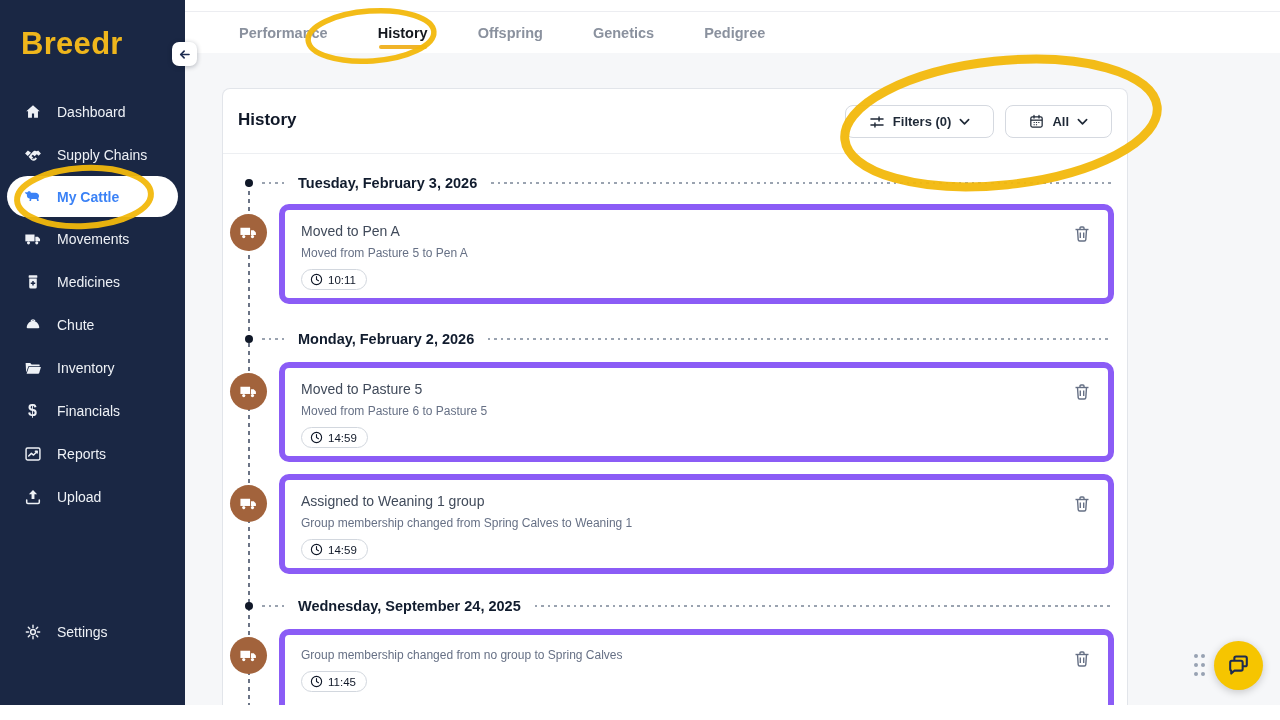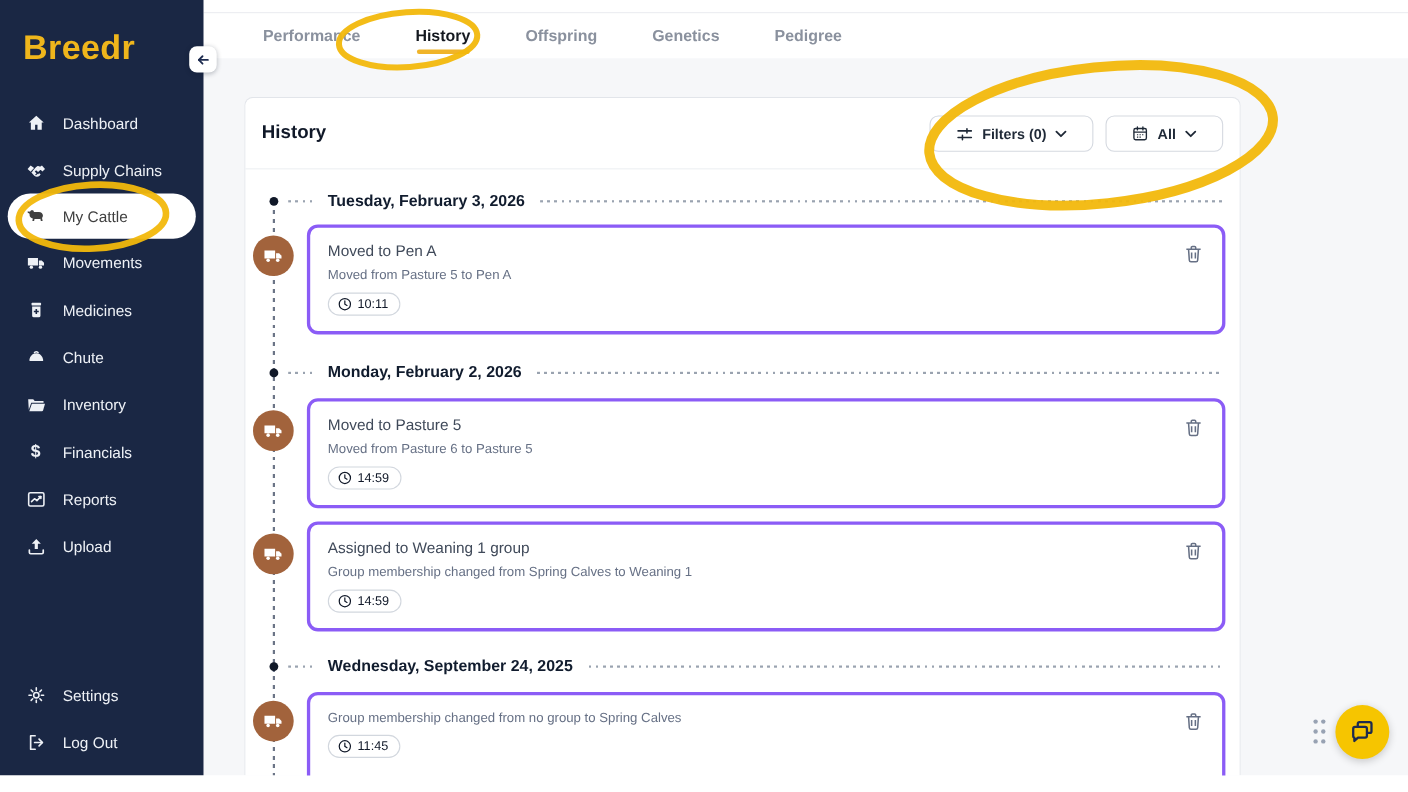--- a/index.html
+++ b/index.html
@@ -13,21 +13,21 @@
   
   .sidebar { position:absolute; left:0; top:0; width:185px; height:705px; background:#1a2744; z-index:5; }
   .logo { position:absolute; left:21px; top:26px; font-size:31px; font-weight:700; color:#efb61c; letter-spacing:.3px; }
   .nav { position:absolute; top:90px; left:0; right:0; }
   .nav-footer { position:absolute; top:610px; left:0; right:0; }
   .nav-item {
     height:43px; display:flex; align-items:center; gap:15px;
     padding-left:23px; color:#eef1f6; font-size:14px; font-weight:500; cursor:pointer;
   }
   .nav-item.active {
-    background:#fff; color:#404040; font-weight:400;
+    background:#fff; color:#3b82f6; font-weight:700;
     margin:0 7px; padding-left:16px; border-radius:21px; height:41px;
   }
   .nav-icon { width:19px; height:19px; flex:none; display:flex; align-items:center; justify-content:center; color:currentColor; }
   .nav-icon svg { width:18px; height:18px; }
   .nav-item .cutout { stroke:#1a2744; }
   .dollar { font-size:16px; font-weight:700; }
 
   .collapse-btn {
     position:absolute; left:172px; top:42px; width:25px; height:24px;
     background:#fff; border-radius:7px; box-shadow:0 1px 5px rgba(10,20,40,.3);
@@ -69,21 +69,21 @@
   }
   .date-row { position:absolute; left:18px; right:16px; height:20px; display:flex; align-items:center; gap:9px; }
   .date-dot { width:8px; height:8px; border-radius:50%; background:#101828; margin-left:4px; flex:none; }
   .dash { height:1.5px; background-image:repeating-linear-gradient(90deg,#9aa3b0 0 2.5px,transparent 2.5px 6.5px); }
   .dash-short { width:22px; flex:none; }
   .dash-long { flex:1; }
   .date-label { font-size:14.5px; font-weight:700; color:#111c2e; white-space:nowrap; padding:0 5px; }
 
   .event-card {
     position:absolute; left:56px; width:835px; height:100px;
-    background:#fff; border:3px solid #8b5cf6; border-radius:10px; padding:13px 16px;
+    background:#fff; border:6px solid #8b5cf6; border-radius:10px; padding:13px 16px;
   }
   .event-title { font-size:14px; color:#404a5a; margin-bottom:7px; }
   .event-desc { font-size:12px; color:#667085; margin-bottom:9px; }
   .time-chip {
     display:inline-flex; align-items:center; gap:5px;
     border:1px solid #d2d7de; border-radius:999px; padding:3px 10px 3px 8px;
     font-size:11.5px; font-weight:500; color:#101828;
   }
   .trash-btn { position:absolute; right:16px; top:14px; width:20px; height:20px; cursor:pointer; }
 
@@ -203,30 +203,20 @@
 
   <div class="nav-footer">
     <div class="nav-item">
       <span class="nav-icon">
         <svg viewBox="0 0 20 20" fill="none" stroke="currentColor" stroke-width="1.6">
             <circle cx="10" cy="10" r="2.7"></circle>
             <path d="M10 2.6v2.3M10 15.1v2.3M2.6 10h2.3M15.1 10h2.3M4.8 4.8l1.6 1.6M13.6 13.6l1.6 1.6M15.2 4.8l-1.6 1.6M6.4 13.6l-1.6 1.6" stroke-linecap="round"></path>
           </svg>
       </span>
       <span>Settings</span>
-    </div>
-    <div class="nav-item">
-      <span class="nav-icon">
-        <svg viewBox="0 0 20 20" fill="none" stroke="currentColor" stroke-width="1.7" stroke-linecap="round" stroke-linejoin="round">
-            <path d="M8.8 3.2H4.3v13.6h4.5"></path>
-            <path d="M12.8 6.6 16.2 10l-3.4 3.4"></path>
-            <path d="M8.3 10h7.7"></path>
-          </svg>
-      </span>
-      <span>Log Out</span>
     </div>
   </div>
 </div>
 
 <div class="collapse-btn">
   <svg width="15" height="15" viewBox="0 0 20 20" fill="none" stroke="#1d2b4f" stroke-width="2.2" stroke-linecap="round" stroke-linejoin="round">
       <path d="M16 10H5"></path>
       <path d="M9.5 5.5 5 10l4.5 4.5"></path>
     </svg>
 </div>

